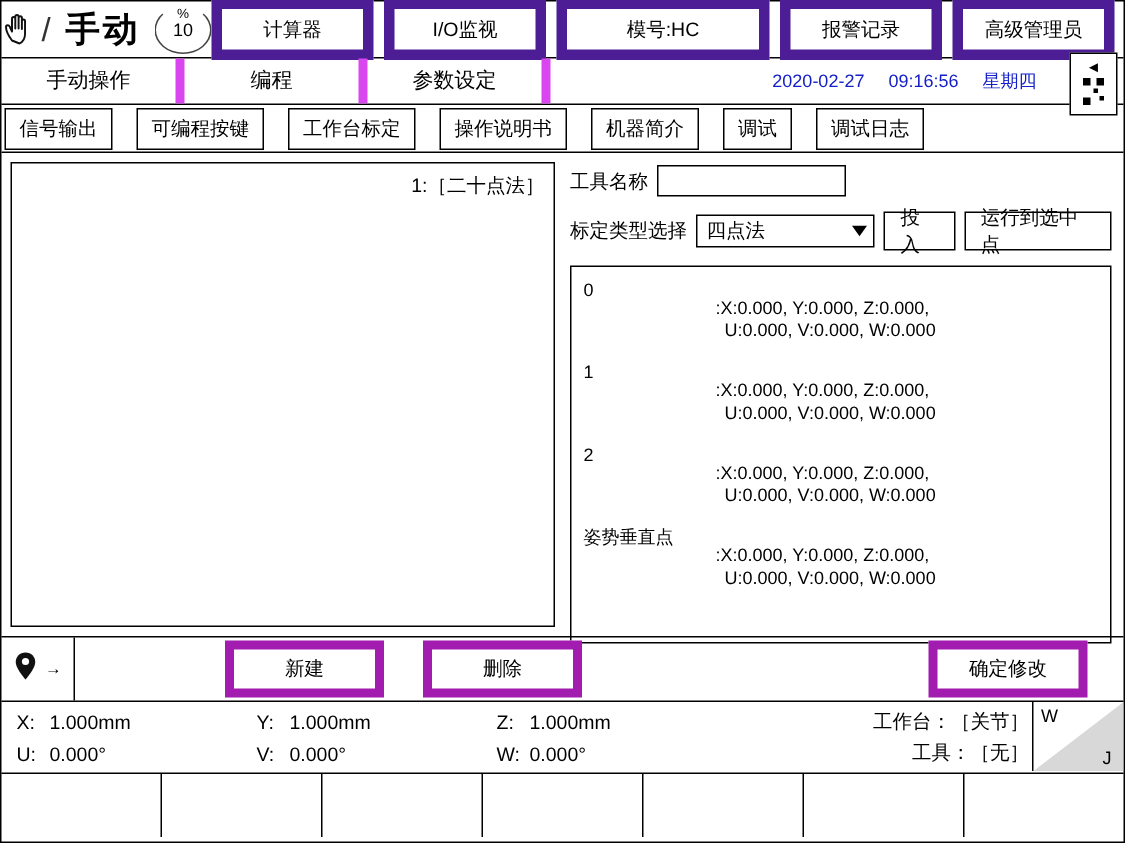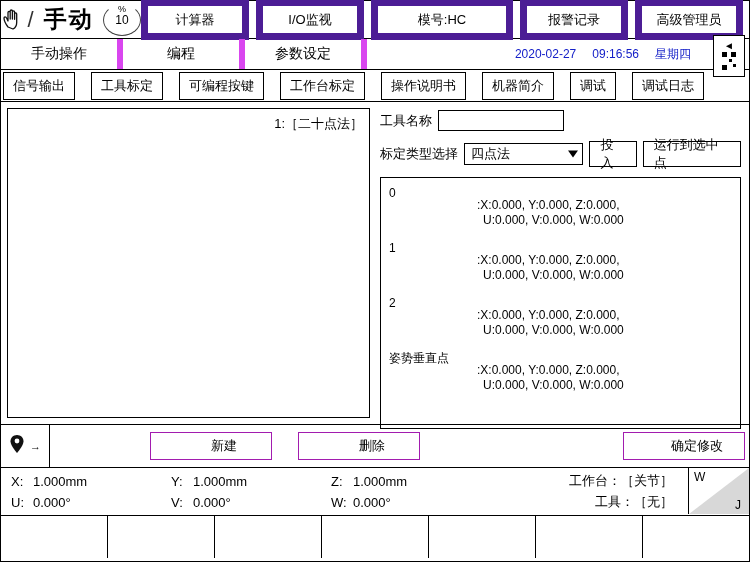--- a/index.html
+++ b/index.html
@@ -307,31 +307,30 @@
     width: 48px;
     height: 100%;
     border-right: 1px solid #000;
     display: flex;
     align-items: center;
     justify-content: center;
     gap: 1px;
   }
   .pin-svg { display: block; }
   .bbtn {
-    border: 1px solid #a21caf;
+    border: 6px solid #a21caf;
     background: #fff;
     height: 26px;
     width: 94px;
     font-size: 13px;
     display: flex;
     align-items: center;
     justify-content: center;
     cursor: pointer;
     font-family: "Liberation Sans", sans-serif;
-    padding-left: 26px;
   }
   .bb-spacer { width: 100px; }
 
   
   .status {
     position: relative;
     height: 47px;
     border-bottom: 1px solid #000;
     font-size: 13px;
   }
@@ -341,21 +340,21 @@
     height: 22px;
     display: flex;
     align-items: center;
   }
   .st-line.a { top: 2px; }
   .st-line.b { top: 23px; }
   .st-key { width: 22px; padding-left: 10px; }
   .st-val { width: 86px; }
   .st-right {
     position: absolute;
-    right: 76px;
+    right: 63px;
     white-space: nowrap;
     text-align: right;
   }
   .corner {
     position: absolute;
     right: 0;
     top: 0;
     width: 60px;
     height: 46px;
     border-left: 1px solid #000;
@@ -429,21 +428,20 @@
       <span>星期四</span>
     </div>
     <div class="qr-box">
       <span class="qr-arrow">◄</span>
       <div class="qr-inner"></div>
     </div>
   </div>
 
   <div class="row3">
     <div class="stab">信号输出</div>
-    <div class="stab">工具标定</div>
     <div class="stab">可编程按键</div>
     <div class="stab">工作台标定</div>
     <div class="stab">操作说明书</div>
     <div class="stab">机器简介</div>
     <div class="stab">调试</div>
     <div class="stab">调试日志</div>
   </div>
 
   <div class="work">
 
@@ -510,21 +508,21 @@
         <path d="M8 1 C4.2 1 1.5 3.8 1.5 7.3 C1.5 11.8 8 19 8 19 C8 19 14.5 11.8 14.5 7.3 C14.5 3.8 11.8 1 8 1 Z" fill="#111"></path>
         <circle cx="8" cy="7" r="2.4" fill="#fff"></circle>
       </svg>
       <span style="font-size:11px;">→</span>
     </div>
     <div class="bb-spacer"></div>
     <div class="bbtn">新建</div>
     <div style="width:26px"></div>
     <div class="bbtn">删除</div>
     <div style="flex:1"></div>
-    <div class="bbtn" style="margin-right:4px;">确定修改</div>
+    <div class="bbtn" style="margin-right:24px;">确定修改</div>
   </div>
 
   <div class="status">
     <div class="st-line a">
       <span class="st-key">X:</span>
       <span class="st-val">1.000mm</span>
       <span style="width:42px"></span>
       <span class="st-key">Y:</span>
       <span class="st-val">1.000mm</span>
       <span style="width:42px"></span>

